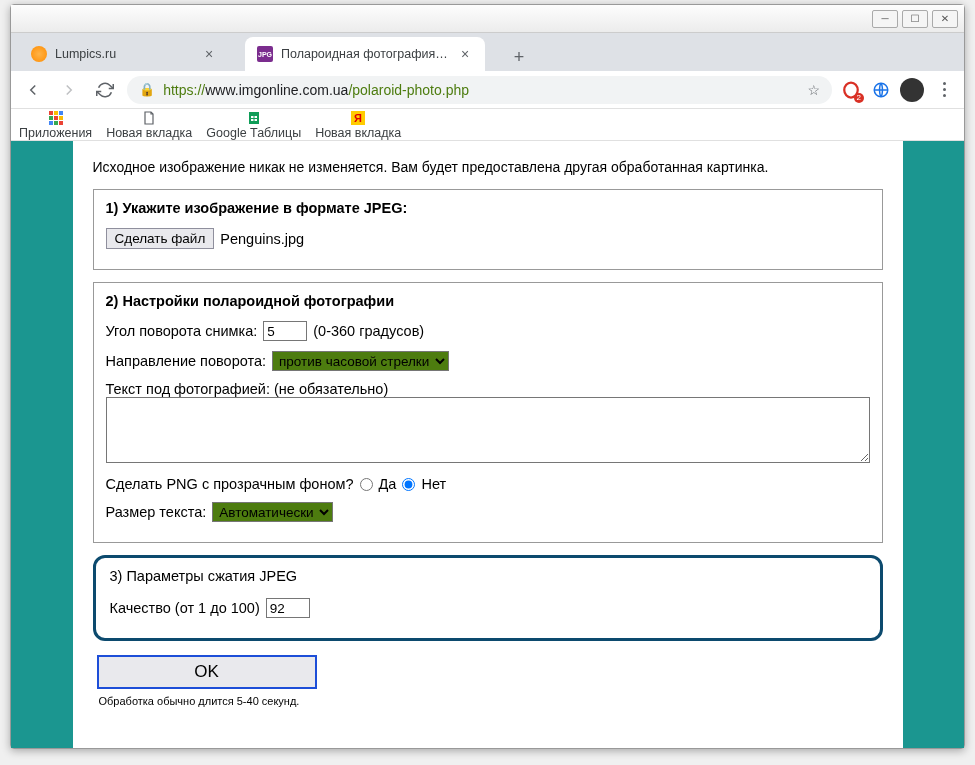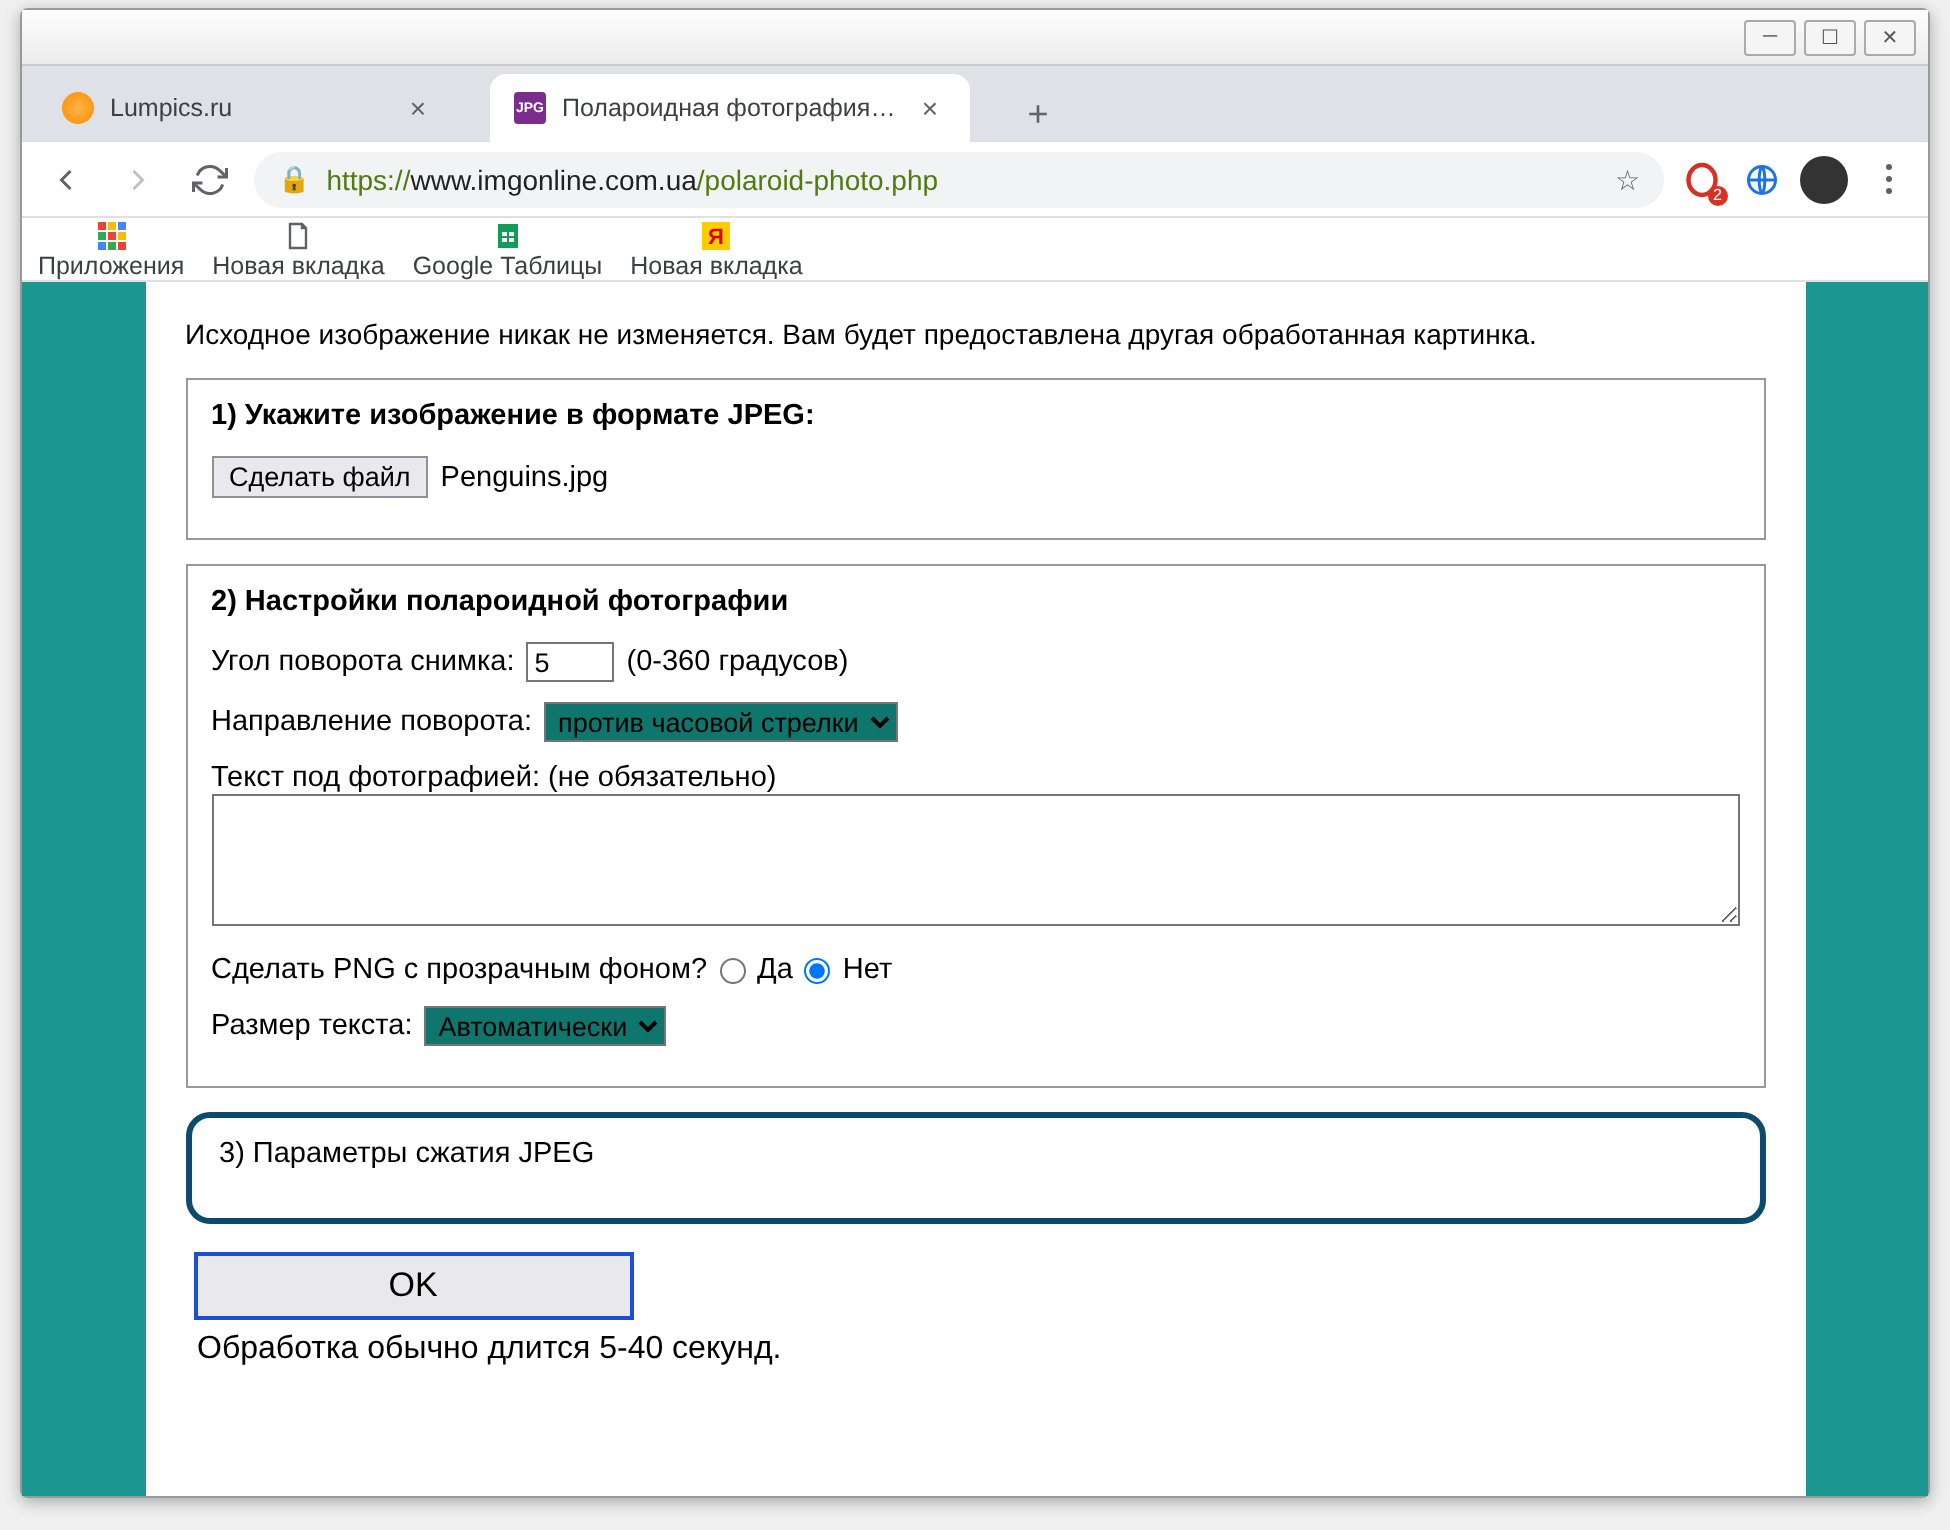--- a/index.html
+++ b/index.html
@@ -37,25 +37,25 @@
 .bookicon { width: 16px; height: 16px; display: flex; align-items: center; justify-content: center; }
 
 .viewport { flex: 1; background: #1b9690; display: flex; justify-content: center; overflow: hidden; }
 .page { width: 830px; background: #fff; padding: 10px 20px 20px; font-size: 14.5px; color: #000; }
 .desc { margin: 8px 0 14px; font-size: 14px; }
 .section { border: 1px solid #999; padding: 10px 12px; margin-bottom: 12px; }
 .section-title { font-weight: bold; margin-bottom: 12px; }
 .file-btn { background: #e9e9ed; border: 1px solid #8f8f9d; padding: 2px 8px; font-size: 13.5px; cursor: pointer; }
 .row { margin: 10px 0; display: flex; align-items: center; gap: 6px; flex-wrap: wrap; }
 input[type="text"] { border: 1px solid #767676; padding: 1px 3px; font-size: 13.5px; height: 20px; }
-select { border: 1px solid #767676; background: #0f766e; font-size: 13.5px; height: 20px; padding: 0 2px; }
+select { border: 1px solid #767676; background: #4d7c0f; font-size: 13.5px; height: 20px; padding: 0 2px; }
 textarea { width: 100%; height: 66px; border: 1px solid #767676; resize: both; font-size: 13.5px; padding: 2px; }
 .highlight { border: 3px solid #0c4a6e; border-radius: 12px; padding: 10px 14px; margin-bottom: 14px; }
 .ok-btn { width: 220px; height: 34px; background: #e9e9ed; border: 2px solid #1d4ed8; font-size: 17px; cursor: pointer; display: block; margin: 0 0 6px 4px; }
-.note { font-size: 16px; margin-left: 6px; }
+.note { font-size: 11px; margin-left: 6px; }
 </style>
 </head>
 <body>
 
 <div class="window">
 
   <div class="titlebar">
     <div class="winbtn">─</div>
     <div class="winbtn">☐</div>
     <div class="winbtn">✕</div>
@@ -200,20 +200,24 @@
           <span>Нет</span>
         </div>
         <div class="row">
           <span>Размер текста:</span>
           <select><option>Автоматически</option></select>
         </div>
       </div>
 
       <div class="highlight">
         <div style="margin-bottom:14px">3) Параметры сжатия JPEG</div>
+        <div class="row">
+          <span>Качество (от 1 до 100)</span>
+          <input type="text" style="width: 44px;" value="92">
+        </div>
       </div>
 
       <button class="ok-btn">OK</button>
       <div class="note">Обработка обычно длится 5-40 секунд.</div>
     </div>
   </div>
 
 </div>
 
 </body></html>

